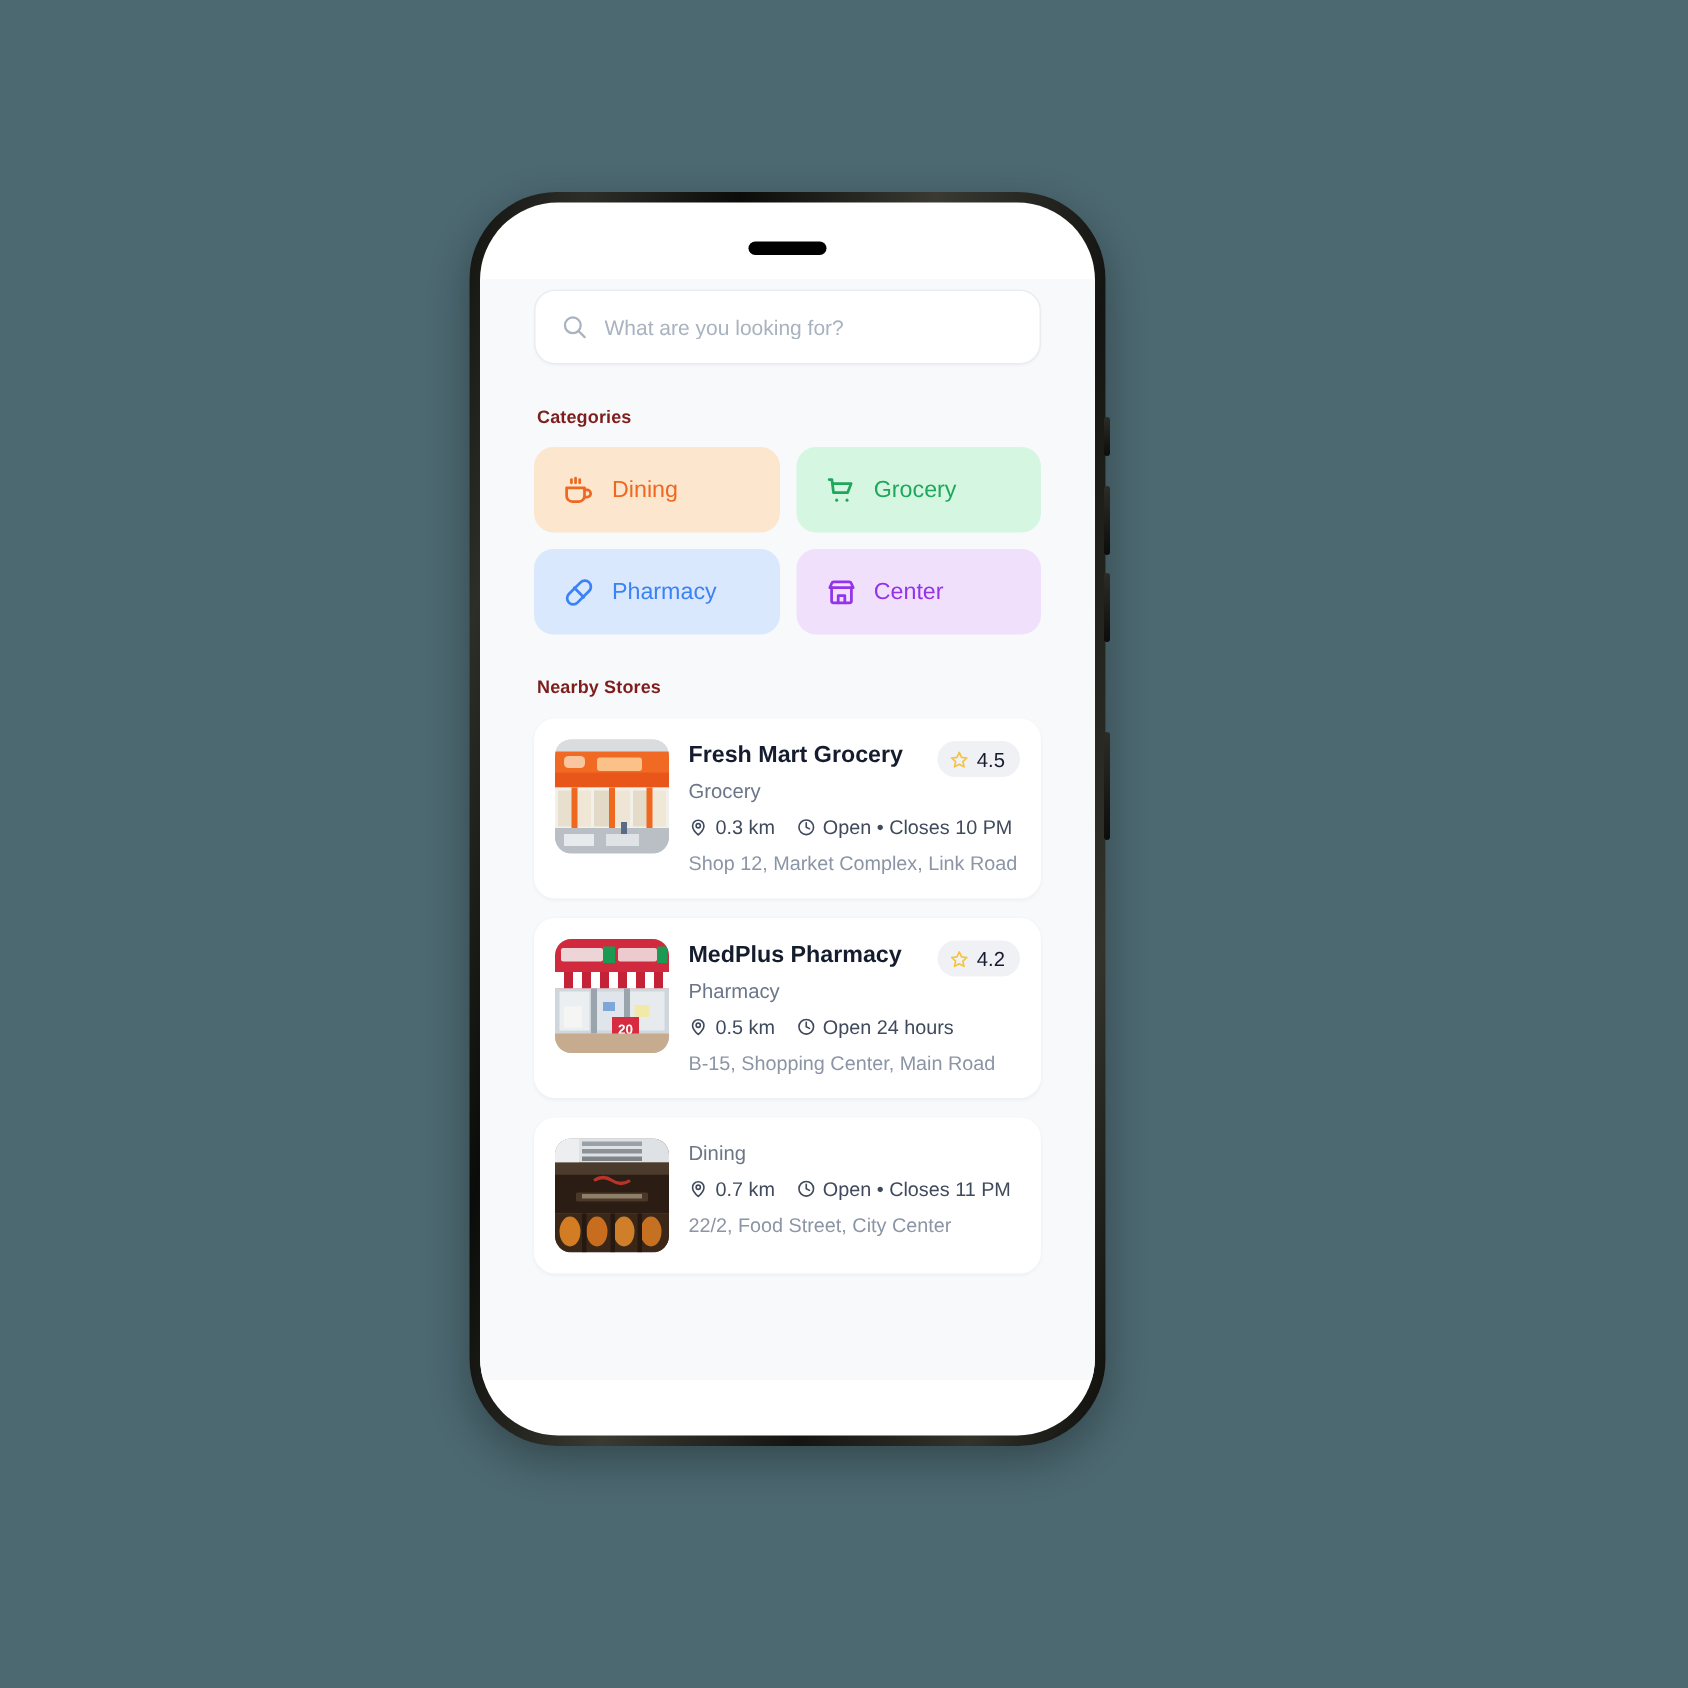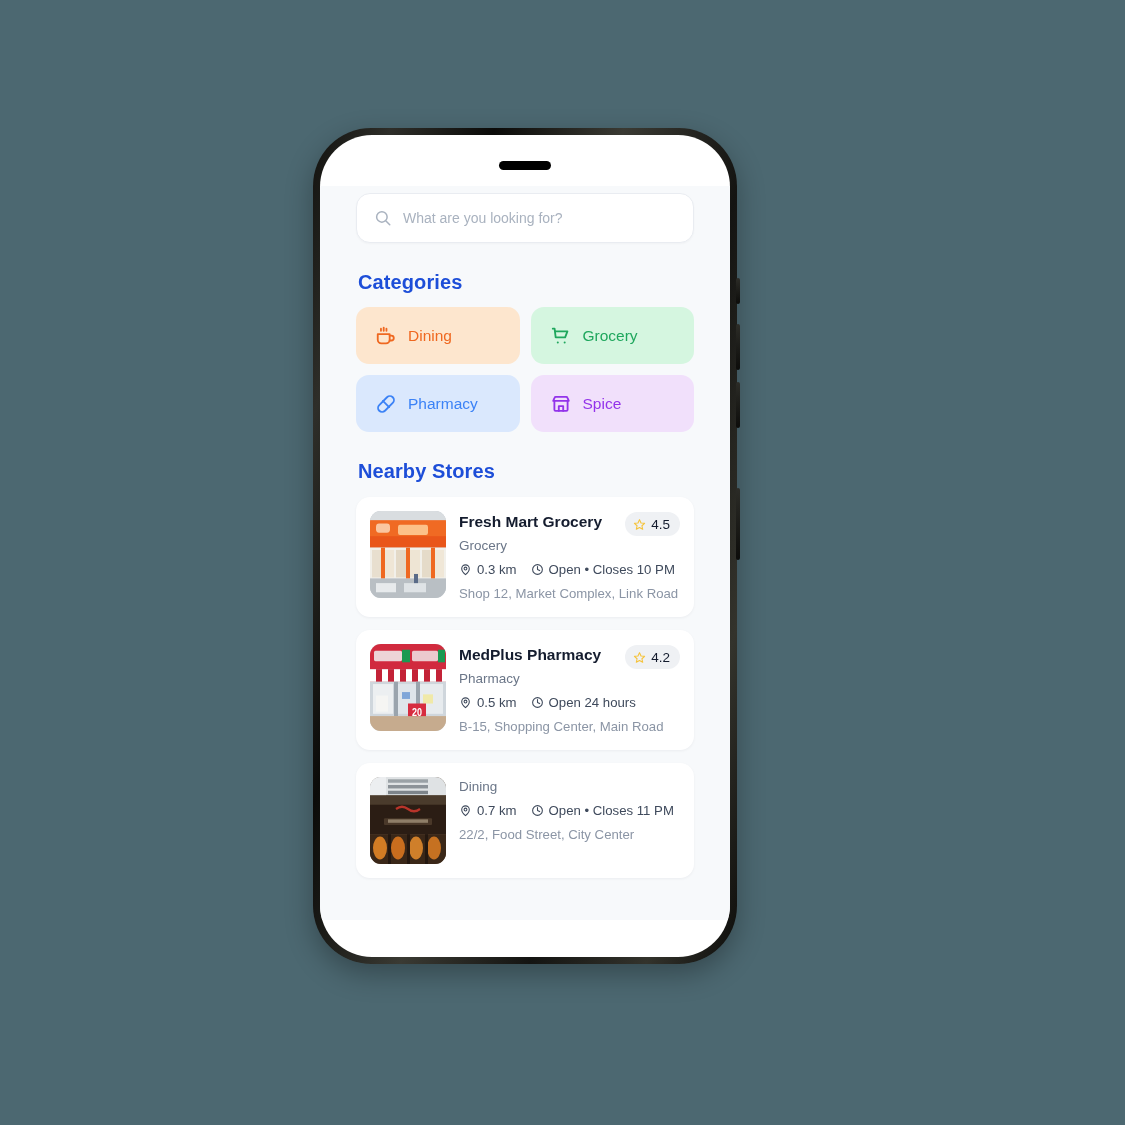--- a/index.html
+++ b/index.html
@@ -94,23 +94,23 @@
     font-family: "Liberation Sans", sans-serif;
     font-size: 14px;
     color: #344054;
     width: 100%;
     padding: 0;
   }
   #search-input::placeholder { color: #a9b2bf; }
 
   
   .section-title {
-    font-size: 20px;
+    font-size: 12px;
     font-weight: bold;
-    color: #1d4ed8;
+    color: #7f1d1d;
     letter-spacing: 0.1px;
   }
   #categories-title { margin: 28px 0 13px 2px; }
   #nearby-title { margin: 28px 0 14px 2px; }
 
   
   #category-grid {
     display: grid;
     grid-template-columns: 1fr 1fr;
     gap: 11px 11px;
@@ -145,21 +145,21 @@
     padding: 14px;
     display: flex;
     gap: 13px;
     box-shadow: 0 1px 3px rgba(16,24,40,0.05);
     cursor: pointer;
     box-sizing: border-box;
   }
   .store-thumb {
     flex: 0 0 auto;
     width: 76px;
-    height: 87px;
+    height: 76px;
     border-radius: 11px;
     overflow: hidden;
     position: relative;
     background: #cfd4da;
   }
   .store-thumb svg { display:block; width:100%; height:100%; }
   .store-body { flex: 1 1 auto; min-width: 0; }
   .store-head {
     display: flex;
     align-items: flex-start;
@@ -279,21 +279,21 @@
         </div>
 
         <div class="category-tile cat-retail">
           <span>
             <svg width="22" height="22" viewBox="0 0 24 24" fill="none" stroke="#9333ea" stroke-width="2" stroke-linecap="round" stroke-linejoin="round">
               <path d="M3.5 8.5h17l-1.4-3.2a1.6 1.6 0 0 0-1.5-1H6.4a1.6 1.6 0 0 0-1.5 1L3.5 8.5z"></path>
               <path d="M4.8 8.5v9.7a1.3 1.3 0 0 0 1.3 1.3h11.8a1.3 1.3 0 0 0 1.3-1.3V8.5"></path>
               <path d="M9.6 19.5v-5.2h4.8v5.2"></path>
             </svg>
           </span>
-          <span class="category-label">Spice</span>
+          <span class="category-label">Center</span>
         </div>
 
       </div>
 
       <div class="section-title" id="nearby-title">Nearby Stores</div>
 
       <div id="store-list">
 
         <div class="store-card">
           <div class="store-thumb">

